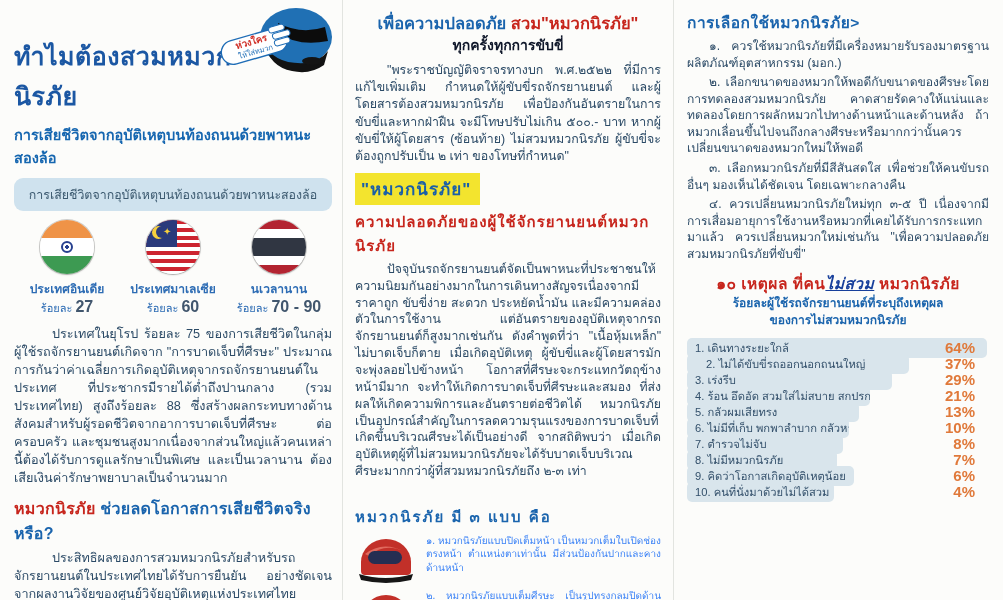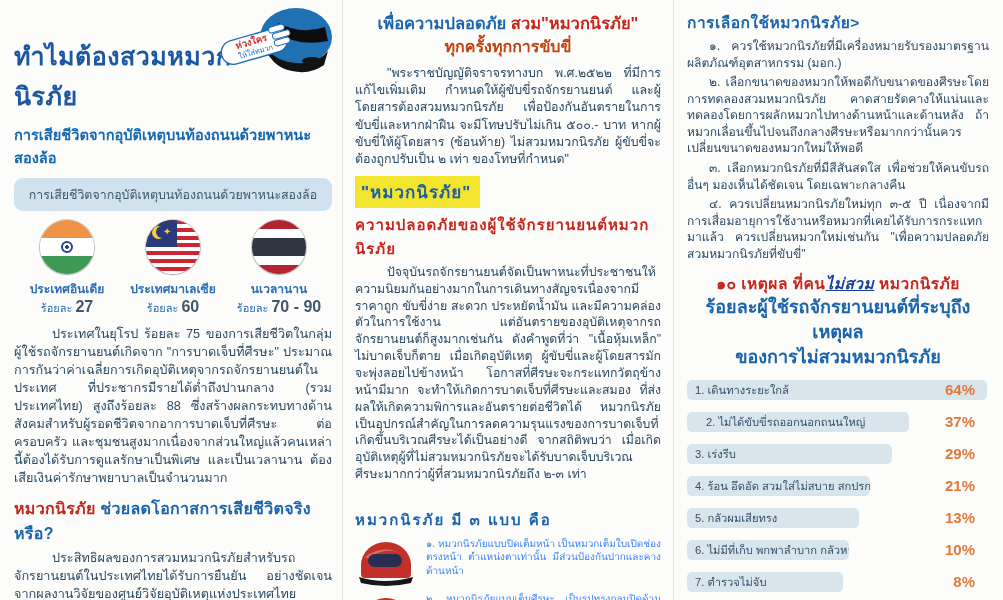--- a/index.html
+++ b/index.html
@@ -30,39 +30,39 @@
   .flag-val  { font-size:11px; color:#2d6cb4; }
   .flag-val .num { font-size:16px; font-weight:bold; color:#41566d; }
   .para { margin-top:8px; font-size:12.7px; color:#2b4a66; line-height:1.42; text-align:justify; text-indent:38px; }
   .q-head { margin-top:9px; font-size:16px; font-weight:bold; letter-spacing:.3px; }
   .q-red  { color:#c7251c; } .q-blue { color:#1a64ad; }
   .para2 { margin-top:3px; font-size:12.7px; color:#2b4a66; line-height:1.42; text-align:justify; text-indent:38px; }
 
   
   .m-head { text-align:center; font-weight:bold; font-size:16.5px; line-height:1.35; }
   .m-h-blue { color:#1a64ad; } .m-h-red { color:#c7251c; }
-  .m-head-2 { text-align:center; font-weight:bold; font-size:16px; color:#c2410c; }
+  .m-head-2 { text-align:center; font-weight:bold; font-size:14px; color:#0f172a; }
   .m-para { margin-top:6px; font-size:12.4px; color:#2b4a66; line-height:1.38; text-align:justify; text-indent:32px; }
   .m-highlight { display:inline-block; margin-top:8px; background:#f3e42e; color:#1a5fa8; font-weight:bold; font-size:17px; padding:2px 9px 3px 6px; letter-spacing:1px; }
   .m-redhead { margin-top:5px; color:#c7251c; font-weight:bold; font-size:15px; letter-spacing:1px; }
   .m-para2 { margin-top:3px; font-size:12.3px; color:#2b4a66; line-height:1.37; text-align:justify; text-indent:32px; }
   .m-bluehead { margin-top:25px; color:#1a64ad; font-weight:bold; font-size:15px; letter-spacing:2px; }
   .type-row { display:flex; gap:9px; margin-top:5px; align-items:flex-start; }
   .type-img { width:62px; flex:none; }
   .type-text { font-size:10px; color:#3b82f6; line-height:1.36; text-align:justify; }
 
   
   .r-head { color:#1a64ad; font-weight:bold; font-size:15.5px; letter-spacing:.5px; }
   .r-para { margin-top:3px; font-size:12.1px; color:#2b4a66; line-height:1.37; text-align:justify; text-indent:22px; }
   .r-title { margin-top:11px; text-align:center; font-weight:bold; line-height:1.4; }
   .r-title-1 { font-size:15.5px; color:#c7251c; letter-spacing:.5px; }
   .r-title-1 .emph { color:#173f9b; font-style:italic; text-decoration:underline; }
-  .r-title-2 { font-size:18px; color:#1a64ad; }
+  .r-title-2 { font-size:12px; color:#1a64ad; }
   .reasons { margin-top:9px; }
-  .reason-row { position:relative; height:16px; margin-bottom:16px; }
+  .reason-row { position:relative; height:16px; margin-bottom:0; }
   .reason-bar { position:absolute; left:0; top:0; height:20px; background:#d9e5ec; border-radius:5px; display:flex; align-items:center; padding:0 8px; overflow:hidden; }
   .reason-label { font-size:11.2px; color:#33506b; white-space:nowrap; }
   .reason-value { position:absolute; right:14px; top:0; height:20px; line-height:20px; font-weight:bold; color:#e0793a; font-size:15px; }
 </style>
 </head>
 <body>
 
 <div id="page">
 
   <div class="col col-left">

